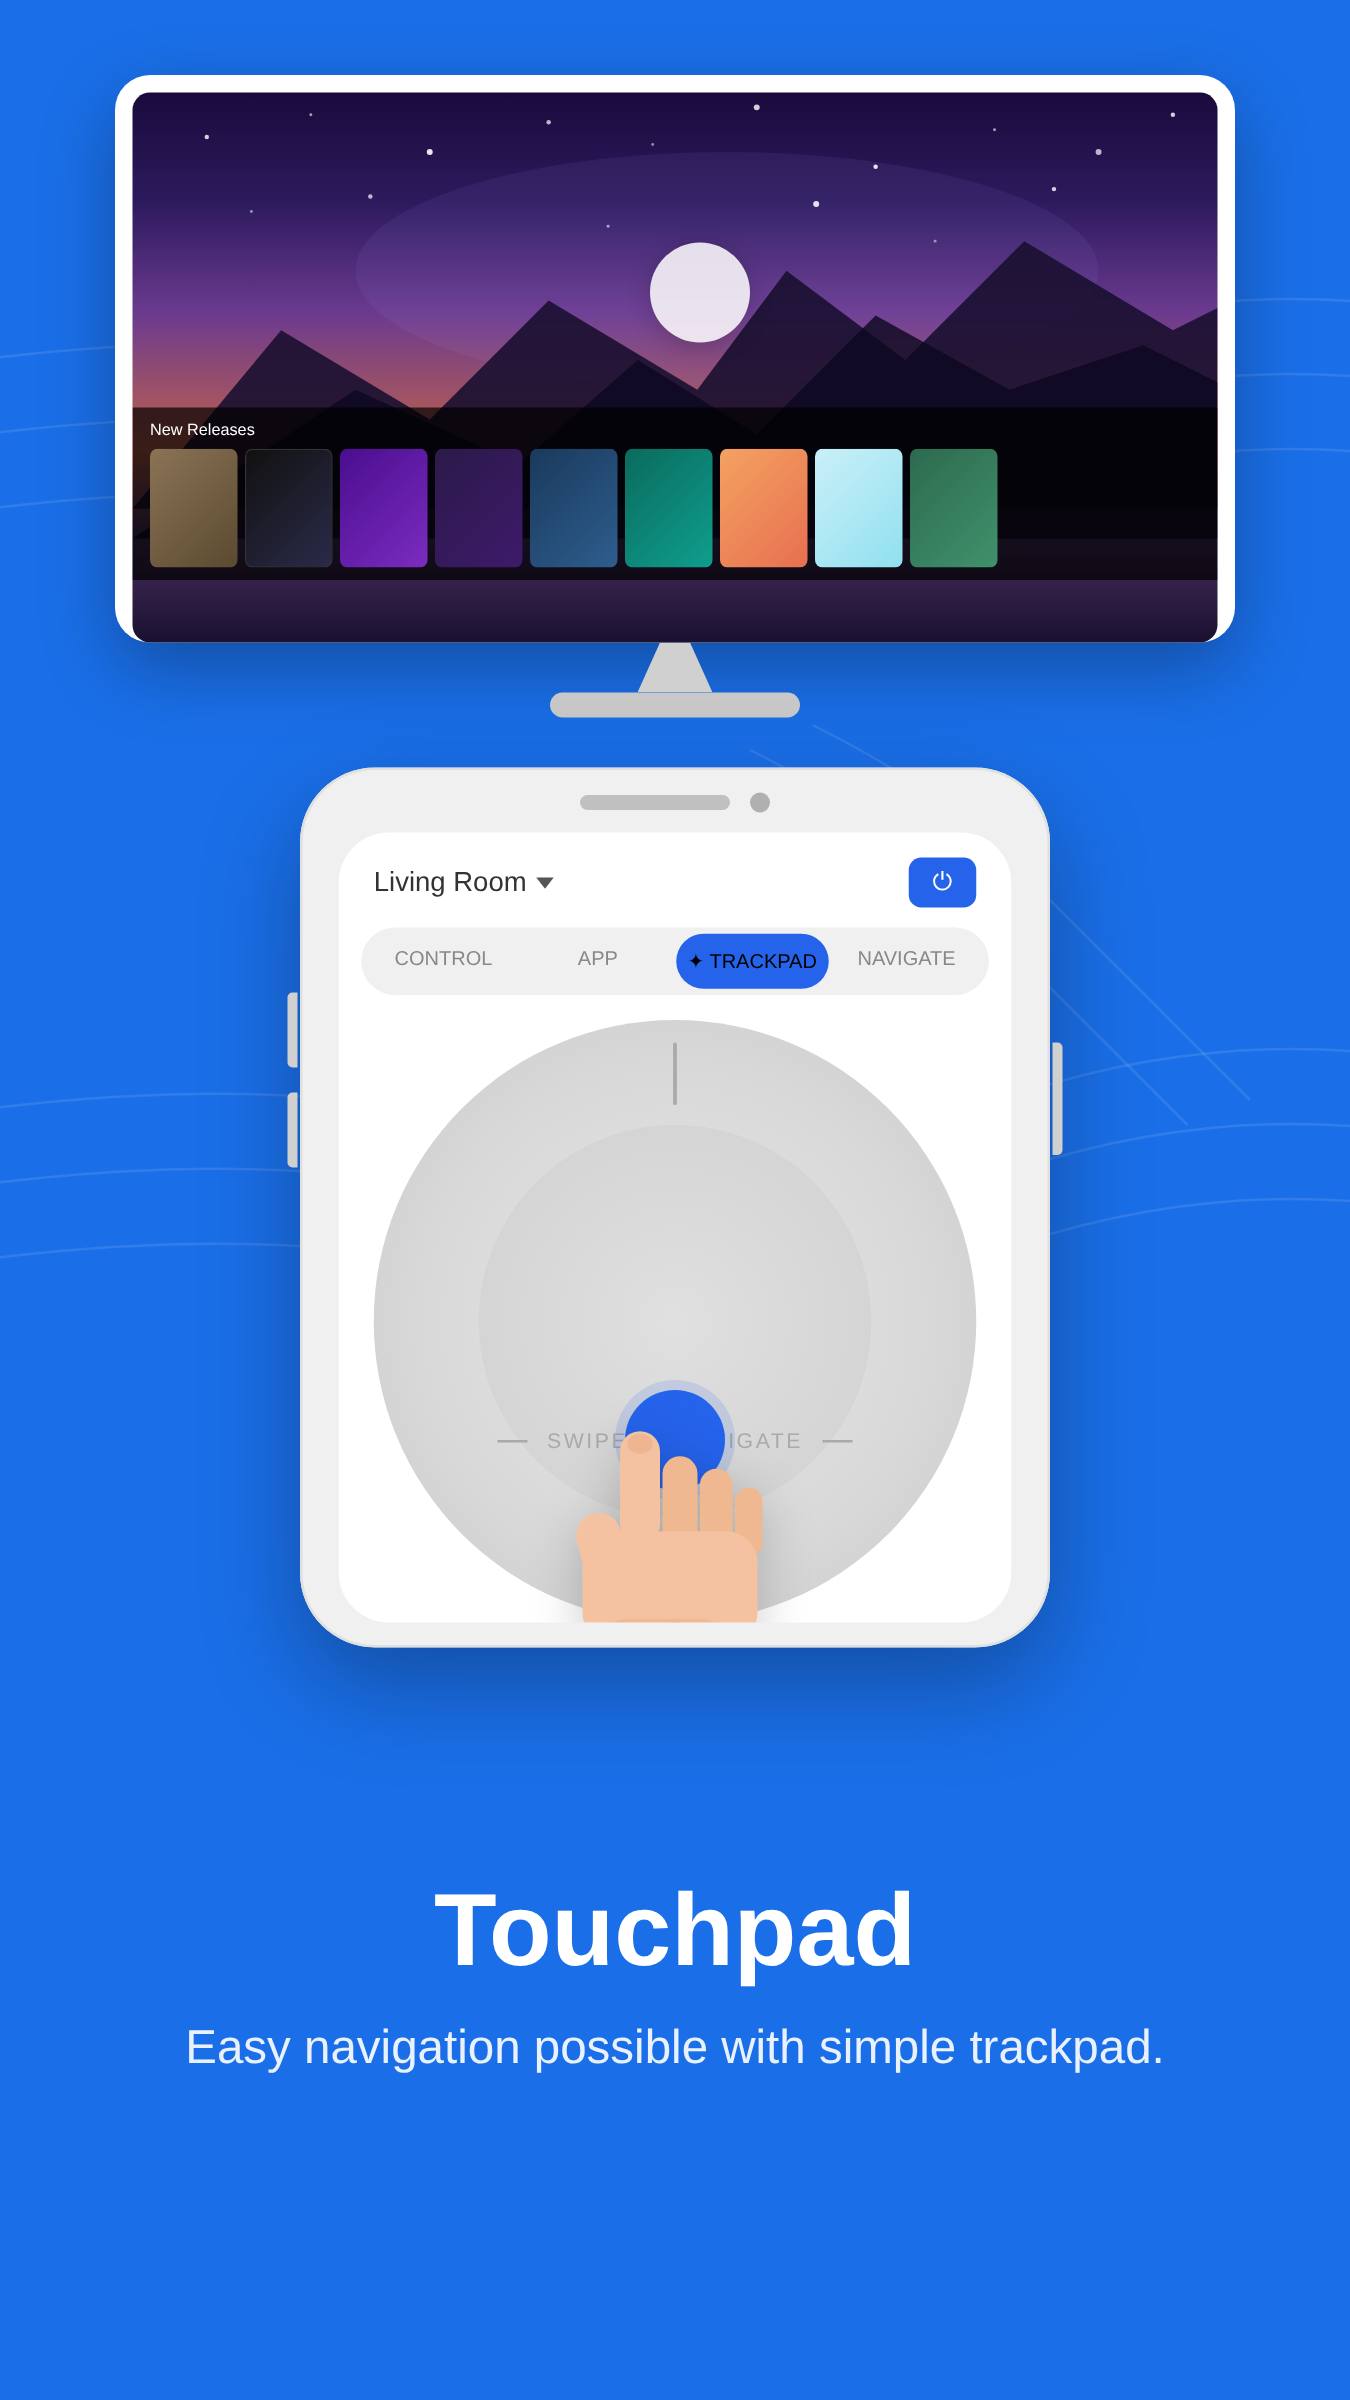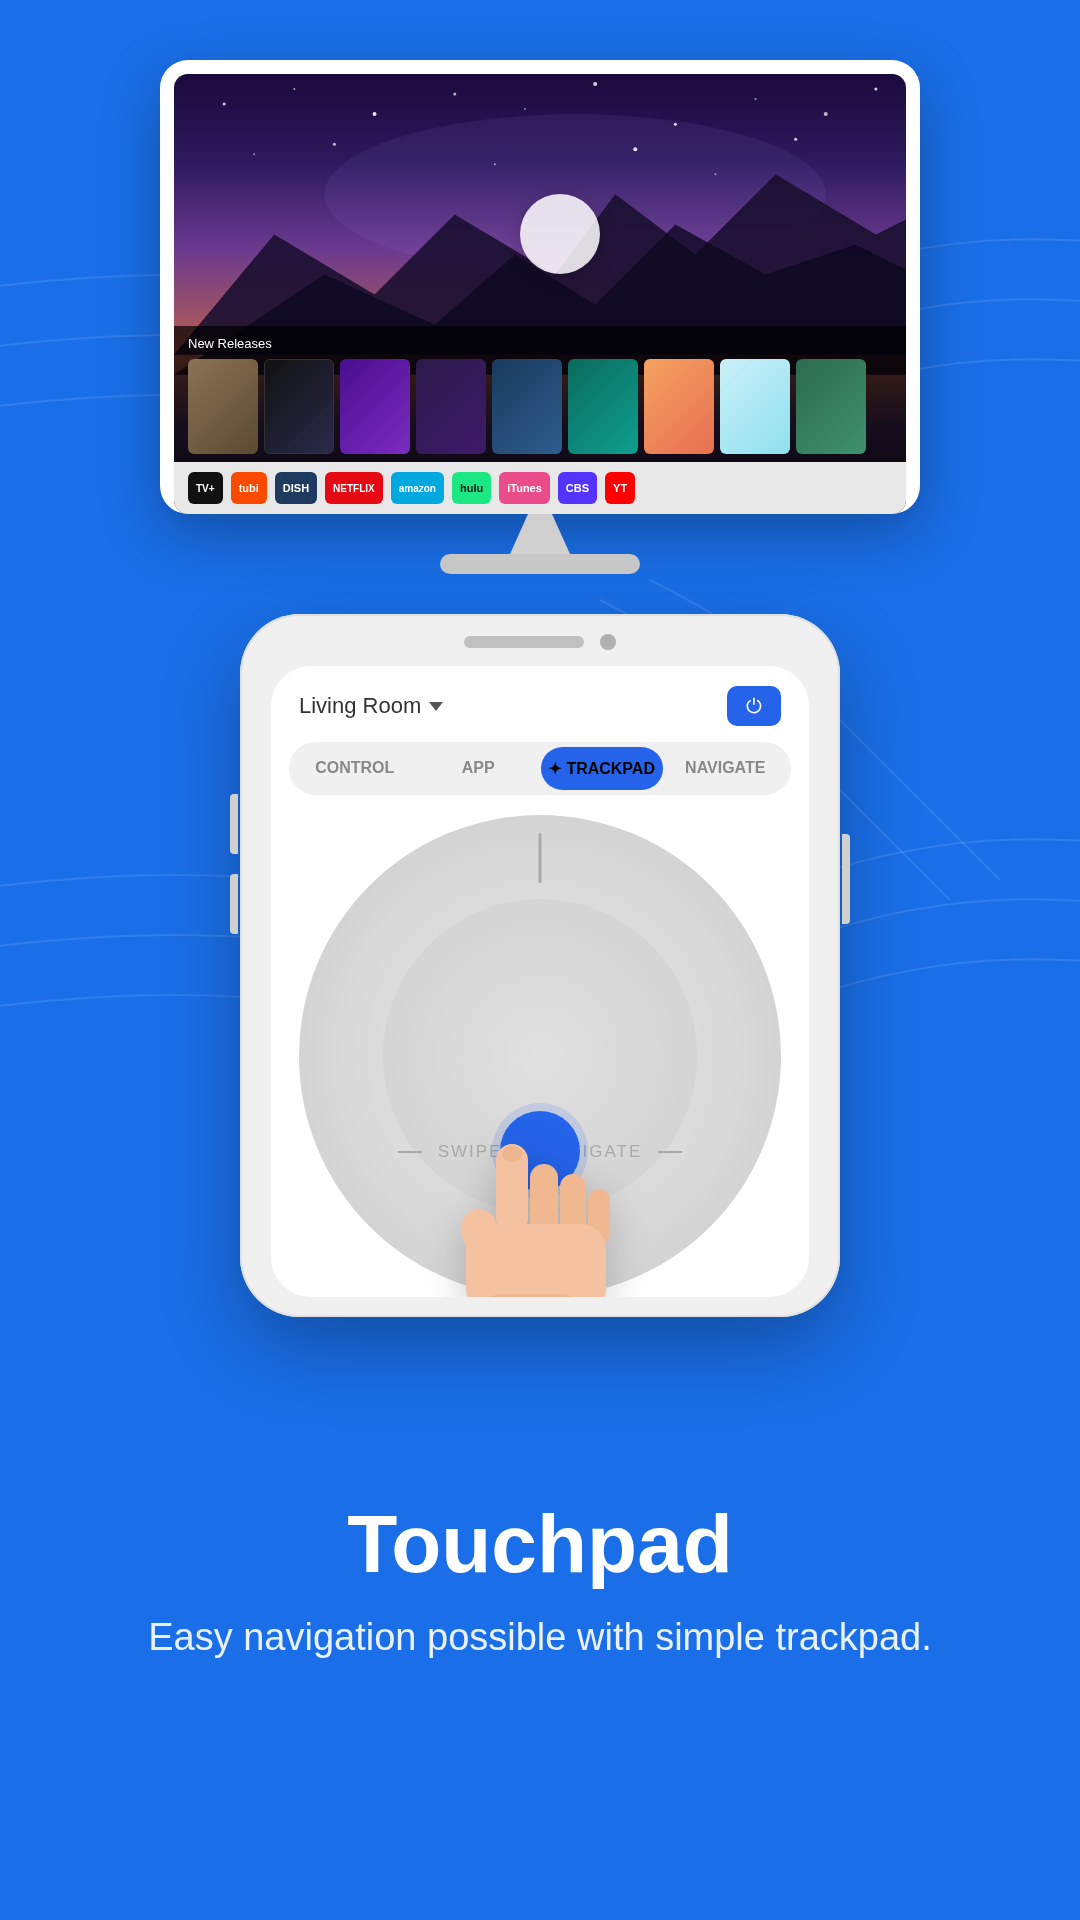--- a/index.html
+++ b/index.html
@@ -27,21 +27,21 @@
       z-index: 1;
       display: flex;
       flex-direction: column;
       align-items: center;
       padding-top: 60px;
     }
 
     
     .tv-monitor-container {
       position: relative;
-      width: 760px;
+      width: 896px;
       margin-bottom: 10px;
     }
 
     .tv-screen-outer {
       background: white;
       border-radius: 28px;
       padding: 14px 14px 0 14px;
       box-shadow: 0 20px 60px rgba(0,0,0,0.3);
     }
 
@@ -274,21 +274,21 @@
       padding: 5px;
       gap: 2px;
     }
 
     .tab-item {
       flex: 1;
       text-align: center;
       padding: 12px 4px;
       border-radius: 24px;
       font-size: 16px;
-      font-weight: 700;
+      font-weight: 400;
       color: #888;
       cursor: pointer;
     }
 
     .tab-item.active {
       background: #2563eb;
       color: #000000;
     }
 
     
@@ -455,31 +455,20 @@
             <div class="movie-thumb" style="background: linear-gradient(135deg, #4a0e8f, #7b2cbf);"></div>
             <div class="movie-thumb" style="background: linear-gradient(135deg, #2c1a4a, #3d1a6a);"></div>
             <div class="movie-thumb" style="background: linear-gradient(135deg, #1a3a5c, #2e5d8e);"></div>
             <div class="movie-thumb" style="background: linear-gradient(135deg, #0a6b5e, #0f9e8d);"></div>
             <div class="movie-thumb" style="background: linear-gradient(135deg, #f4a261, #e76f51);"></div>
             <div class="movie-thumb" style="background: linear-gradient(135deg, #caf0f8, #90e0ef);"></div>
             <div class="movie-thumb" style="background: linear-gradient(135deg, #2d6a4f, #40916c);"></div>
           </div>
         </div>
 
-        <div class="app-bar">
-          <div class="app-icon" style="background: #111; color: white; font-size: 10px;">TV+</div>
-          <div class="app-icon" style="background: #fa4a00;">tubi</div>
-          <div class="app-icon" style="background: #1e3a5f;">DISH</div>
-          <div class="app-icon" style="background: #e50914; font-size: 10px;">NETFLIX</div>
-          <div class="app-icon" style="background: #00a8e0; font-size: 10px;">amazon</div>
-          <div class="app-icon" style="background: #1ce783; color: #111;">hulu</div>
-          <div class="app-icon" style="background: #ea4c89;">iTunes</div>
-          <div class="app-icon" style="background: #5533ff;">CBS</div>
-          <div class="app-icon" style="background: #ff0000;">YT</div>
-        </div>
 
       </div>
     </div>
     <div class="tv-stand">
       <div class="tv-stand-neck"></div>
       <div class="tv-stand-base"></div>
     </div>
   </div>
 
   <div class="phone-container">

